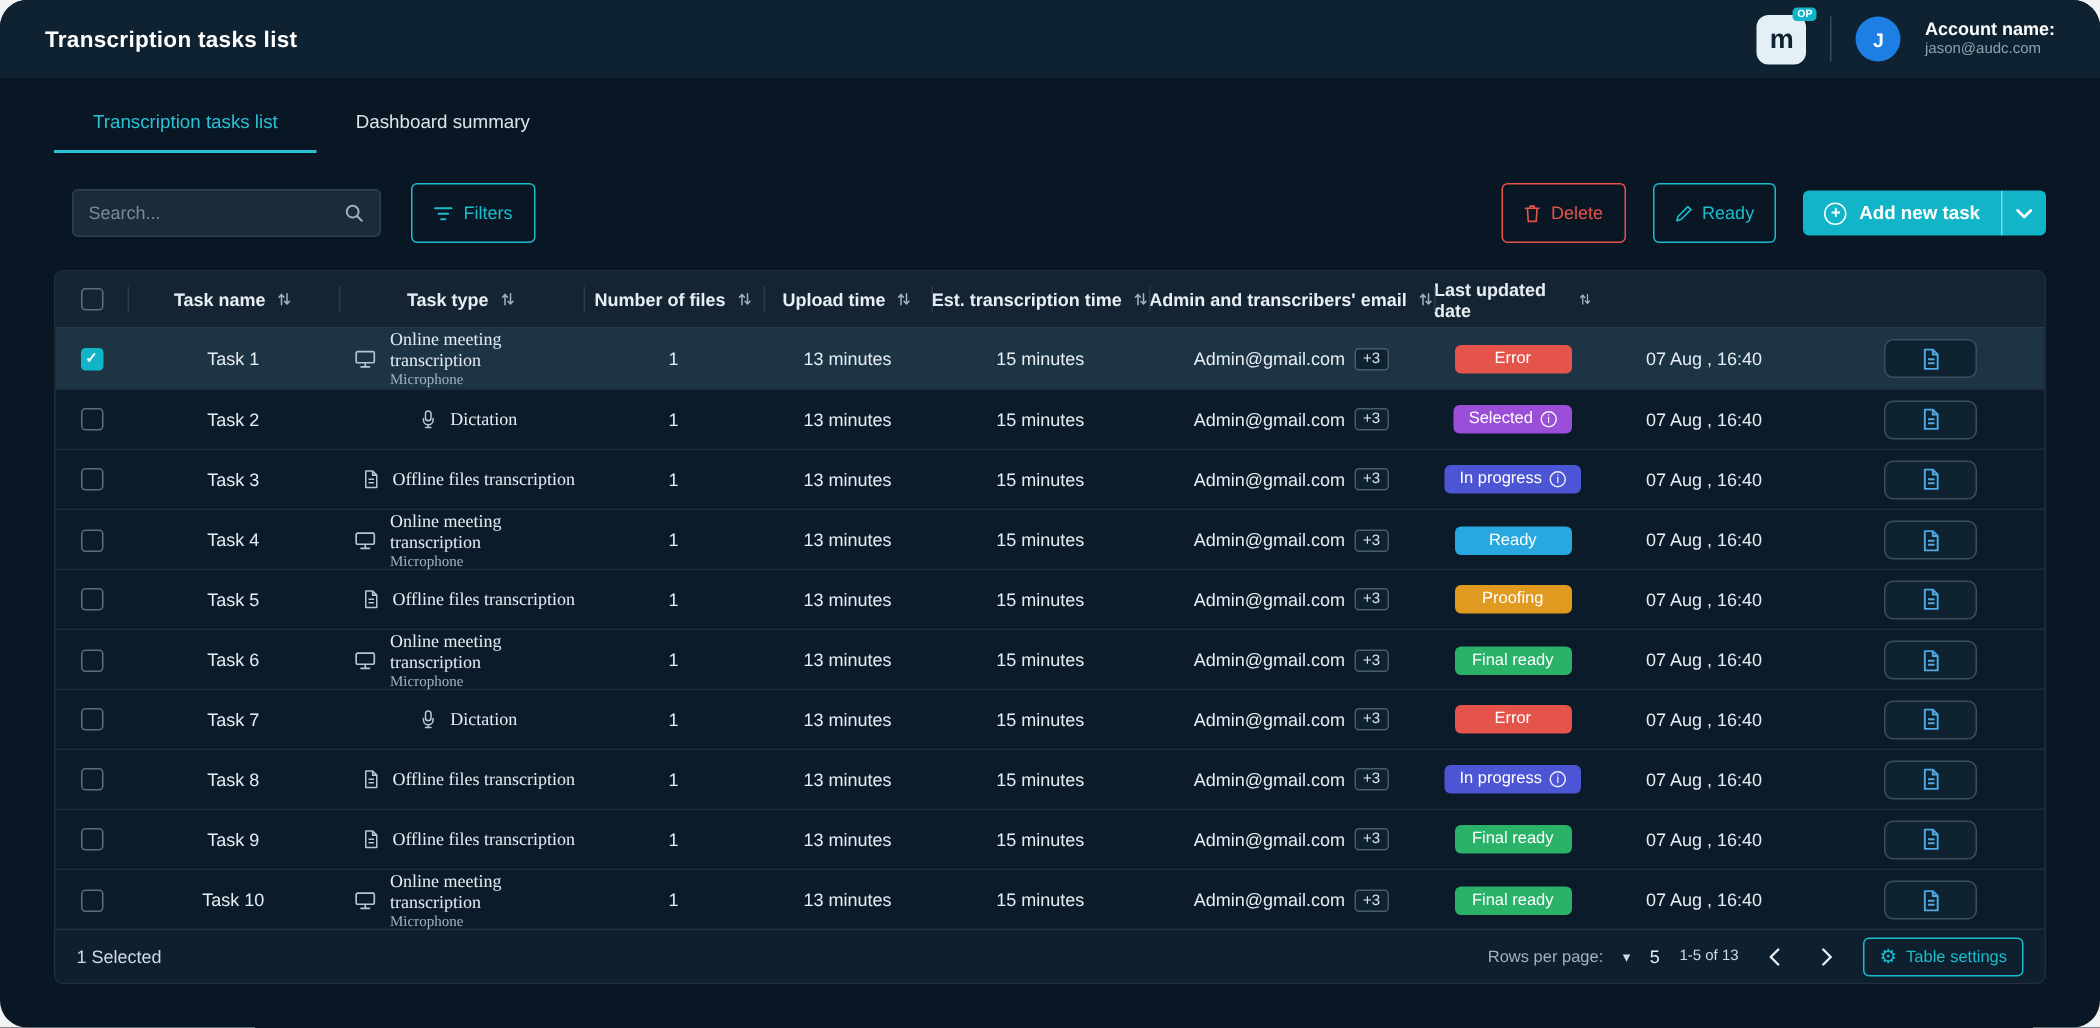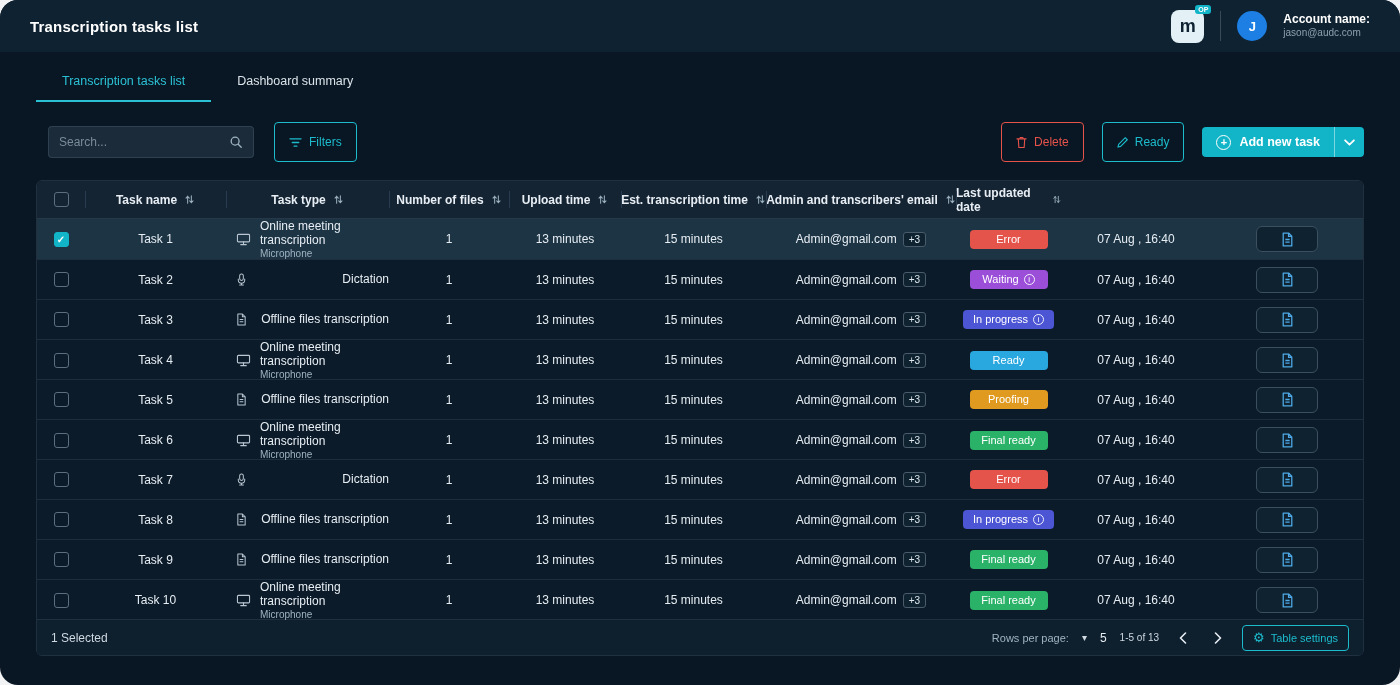--- a/index.html
+++ b/index.html
@@ -42,21 +42,21 @@
   
   .panel{ margin:18px 36px 0 36px; border:1px solid #20303f; border-radius:6px; background:#0c1b29; overflow:hidden; }
   .tr, .thead{ display:grid; grid-template-columns:48px 141px 163px 120px 112px 145px 190px 105px 150px 1fr; align-items:center; }
   .thead{ height:38px; background:#142433; border-bottom:1px solid #26384a; }
   .th{ display:flex; align-items:center; justify-content:center; gap:7px; font-size:12px; font-weight:bold; color:#e8eef4; position:relative; height:100%; }
   .th:not(:first-child)::before{ content:""; position:absolute; left:0; top:10px; bottom:10px; width:1px; background:#2a3d50; }
   .tr{ height:40px; border-top:1px solid #1d2e3e; font-size:12px; }
   .tr:first-child{ border-top:none; }
   .tr.selected{ background:#1d3444; }
   .td{ display:flex; align-items:center; justify-content:center; gap:6px; height:100%; }
-  .td-type{ justify-content:space-between; padding-left:10px; gap:9px; }
+  .td-type{ justify-content:center; padding-left:10px; gap:9px;font-family:Liberation Serif, serif; }
   .ttext{ display:flex; flex-direction:column; line-height:1.2; }
   .tsub{ font-size:10px; color:#9fb4c2; }
   .ticon{ display:none; align-items:center; }
   .type-meeting [data-name="meeting-icon"]{ display:inline-flex; }
   .type-mic [data-name="microphone-icon"]{ display:inline-flex; }
   .type-file [data-name="document-icon"]{ display:inline-flex; }
 
   .checkbox{ width:15px; height:15px; border:1.5px solid #5c6f80; border-radius:3px; display:inline-flex; align-items:center; justify-content:center; cursor:pointer; background:transparent; }
   .checkbox.checked{ background:#12b5c8; border-color:#12b5c8; }
   .checkbox.checked::after{ content:"✓"; color:#fff; font-size:10px; font-weight:bold; }
@@ -266,21 +266,21 @@
     </div>
     <div class="td" data-name="files-count">1</div>
     <div class="td" data-name="upload-time">13 minutes</div>
     <div class="td" data-name="est-transcription-time">15 minutes</div>
     <div class="td" data-name="email-cell">
       <span data-name="admin-email">Admin@gmail.com</span>
       <span class="chip" data-name="email-more-chip">+3</span>
     </div>
     <div class="td" data-name="status-cell">
       <span class="badge" data-name="status-badge" style="background: rgb(155, 79, 216);">
-        <span data-name="status-label">Waiting</span>
+        <span data-name="status-label">Selected</span>
         <span class="binfo" data-name="info-icon">i</span>
       </span>
     </div>
     <div class="td" data-name="last-updated-date">07 Aug , 16:40</div>
     <div class="td" data-name="files-list-cell">
       <button class="filebtn" data-name="files-list-button">
         <svg data-name="file-icon" viewBox="0 0 12 14" width="13" height="15">
                 <path d="M2 1h5l3 3v9H2z" fill="none" stroke="#4ea9e6" stroke-width="1.2" stroke-linejoin="round"></path>
                 <path d="M7 1v3h3M4 7h4M4 9.5h4" fill="none" stroke="#4ea9e6" stroke-width="1.2"></path>
               </svg>

